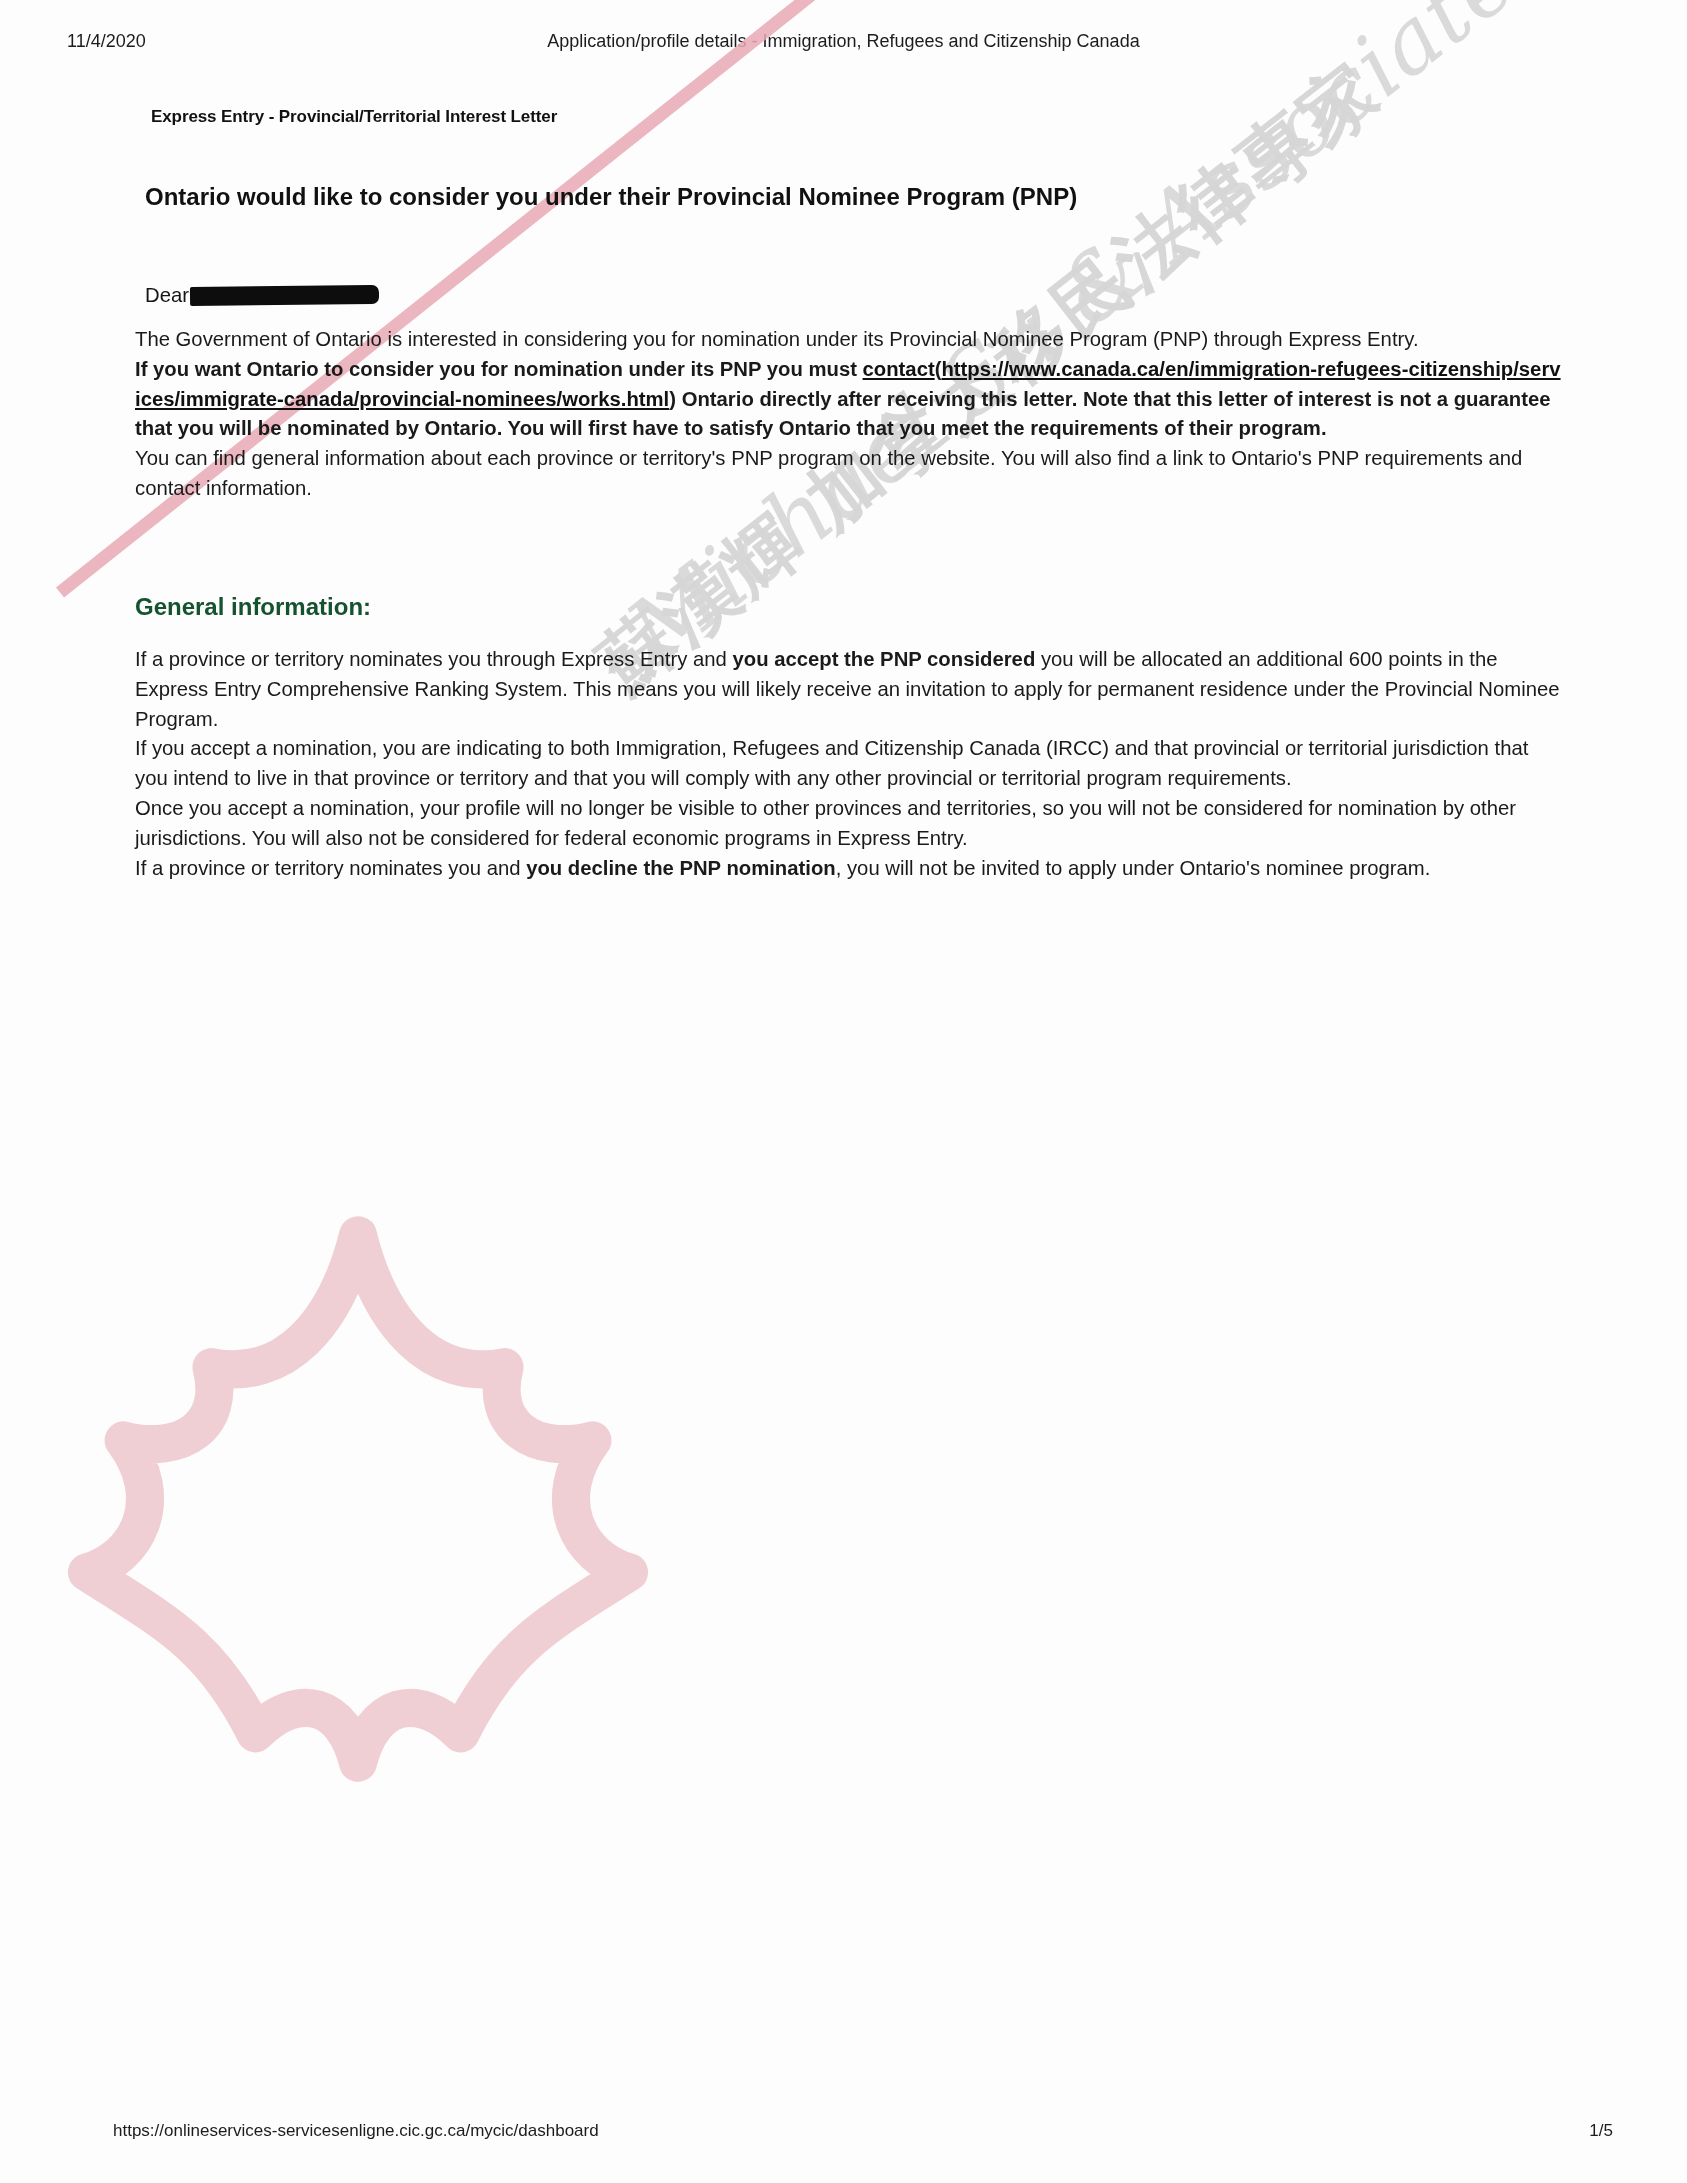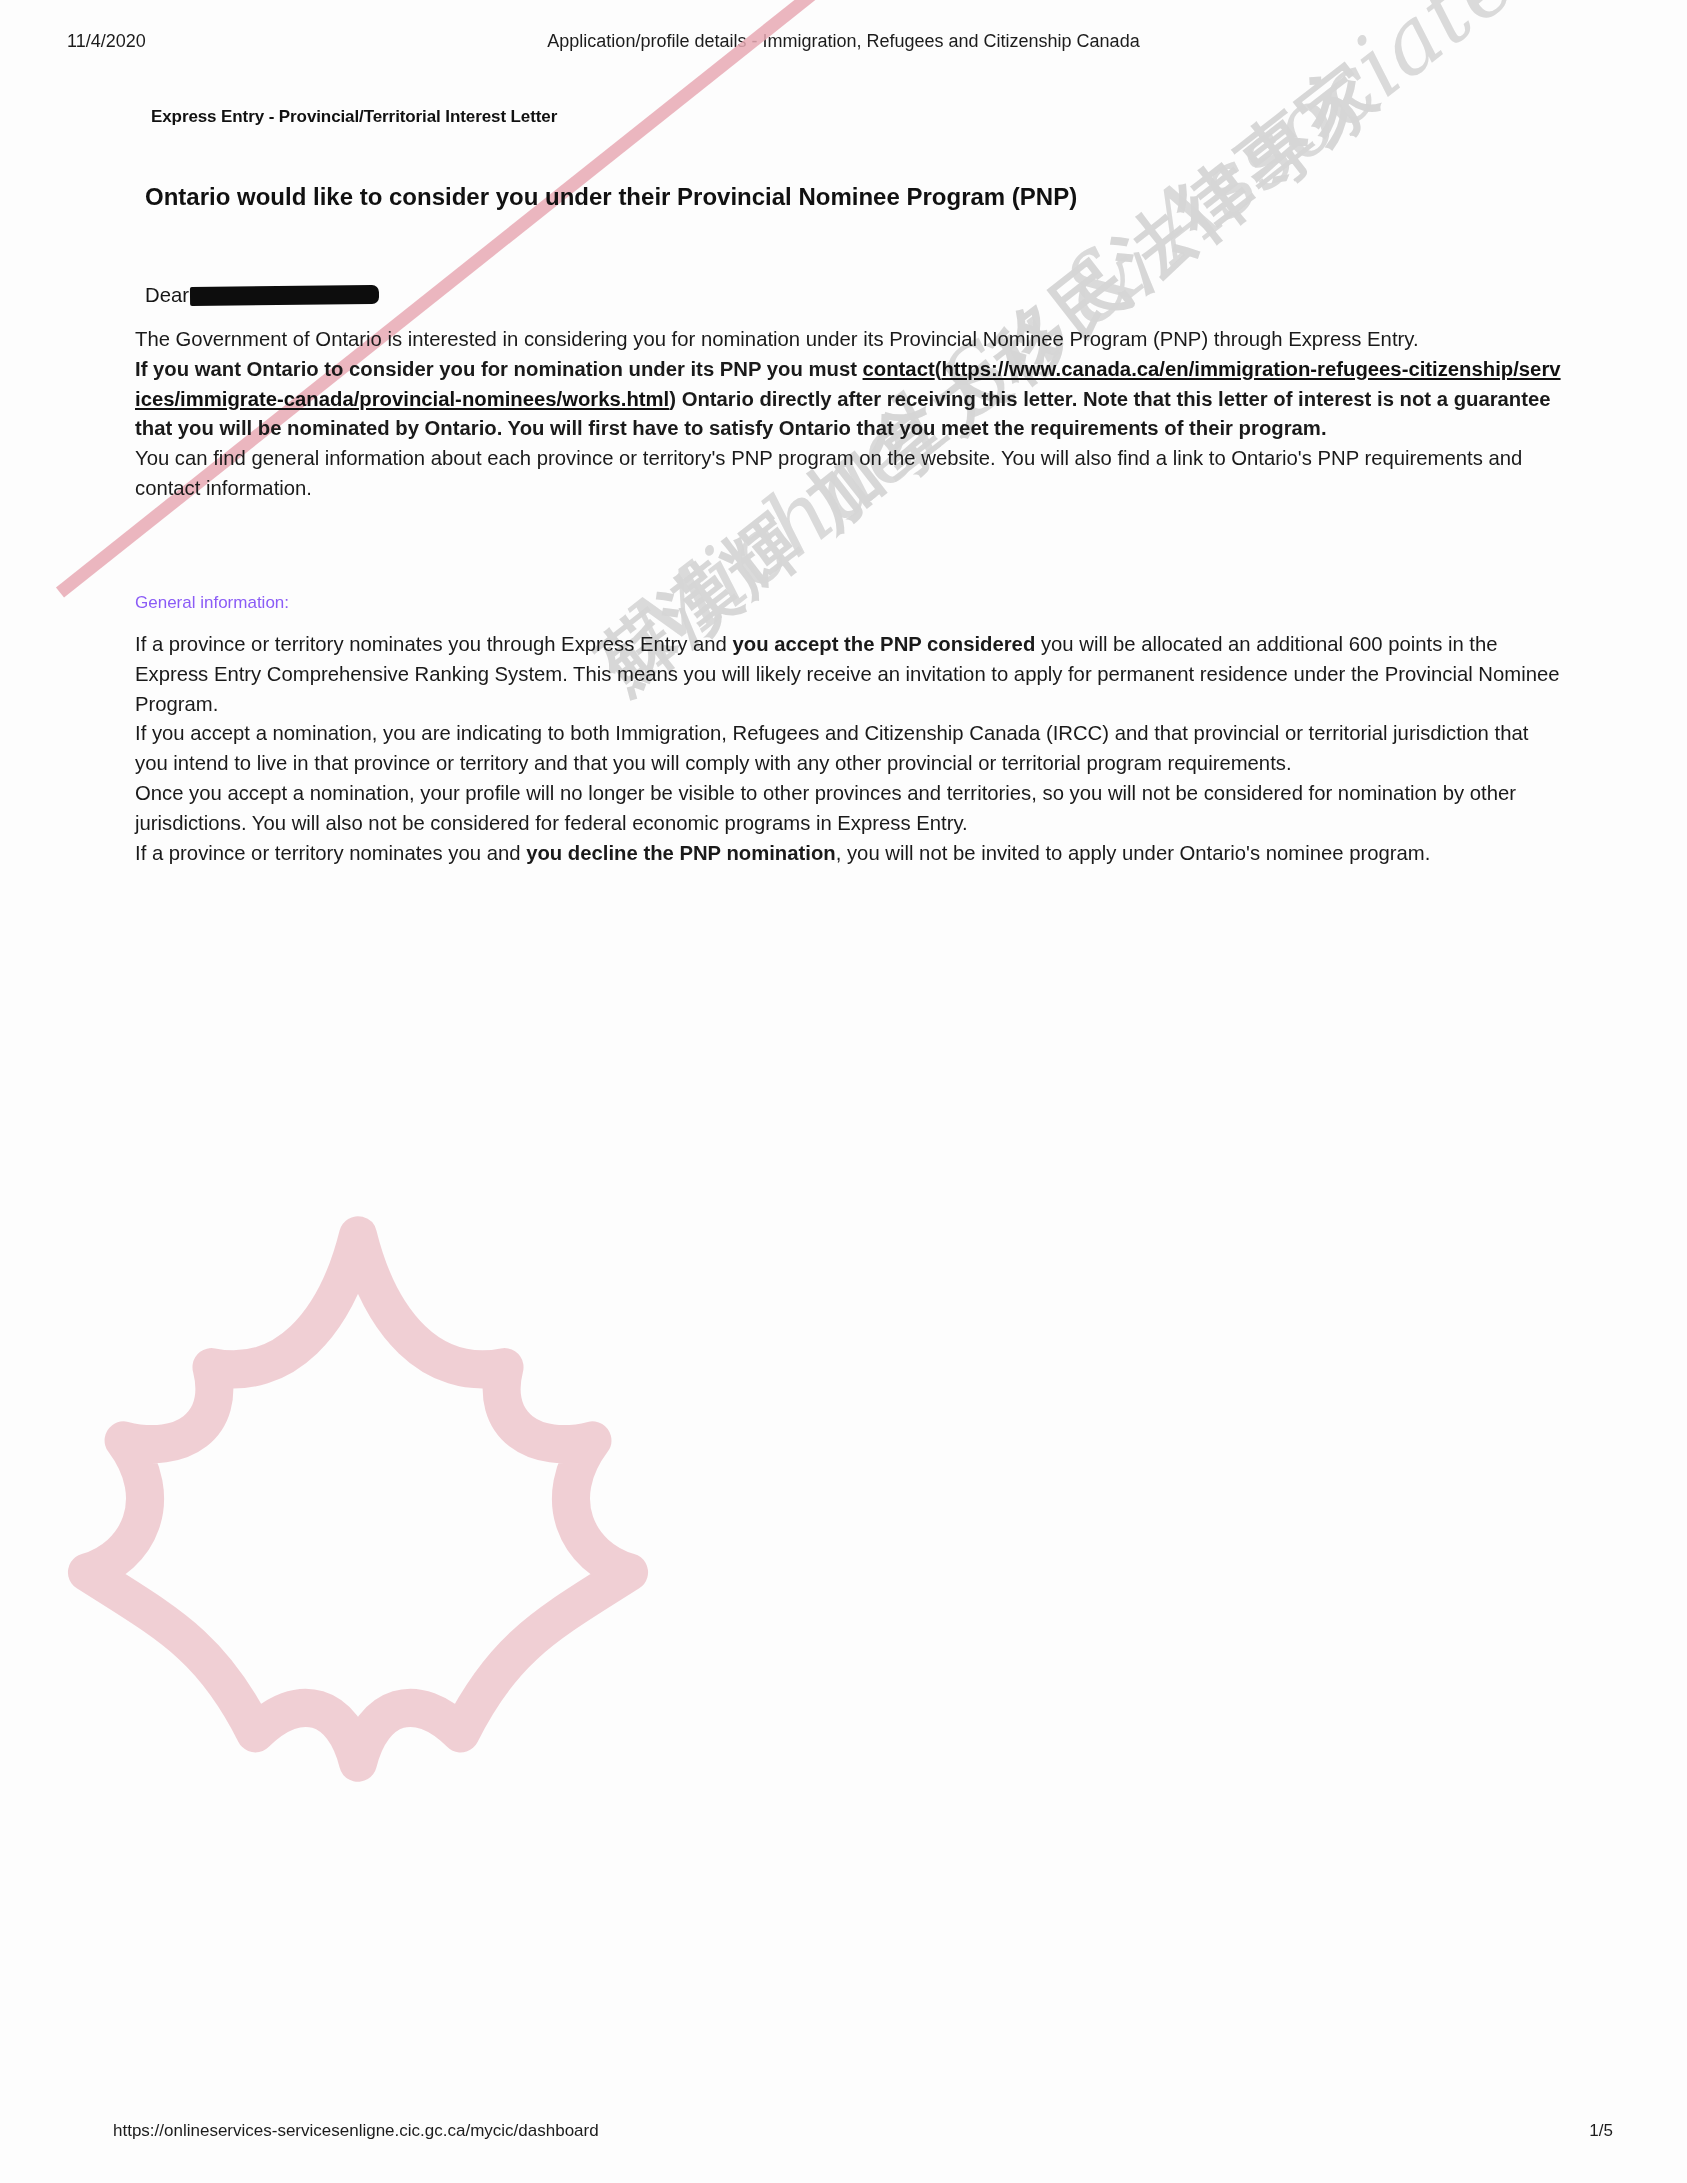--- a/index.html
+++ b/index.html
@@ -112,23 +112,23 @@
     line-height: 1.47;
     margin: 0 0 0 0;
     color: #1a1a1a;
   }
 
   .p1 { margin-top: 52px; }
   .p2 { margin-top: 46px; font-weight: bold; }
   .p3 { margin-top: 48px; }
   .genhead {
     margin-top: 89px;
-    font-size: 17px;
-    font-weight: normal;
-    color: #8b5cf6;
+    font-size: 24px;
+    font-weight: bold;
+    color: #14532d;
   }
   .p4 { margin-top: 73px; }
   .p5 { margin-top: 47px; }
   .p6 { margin-top: 47px; }
   .p7 { margin-top: 48px; }
 
   .b { font-weight: bold; }
   .link {
     font-weight: bold;
     text-decoration: underline;

